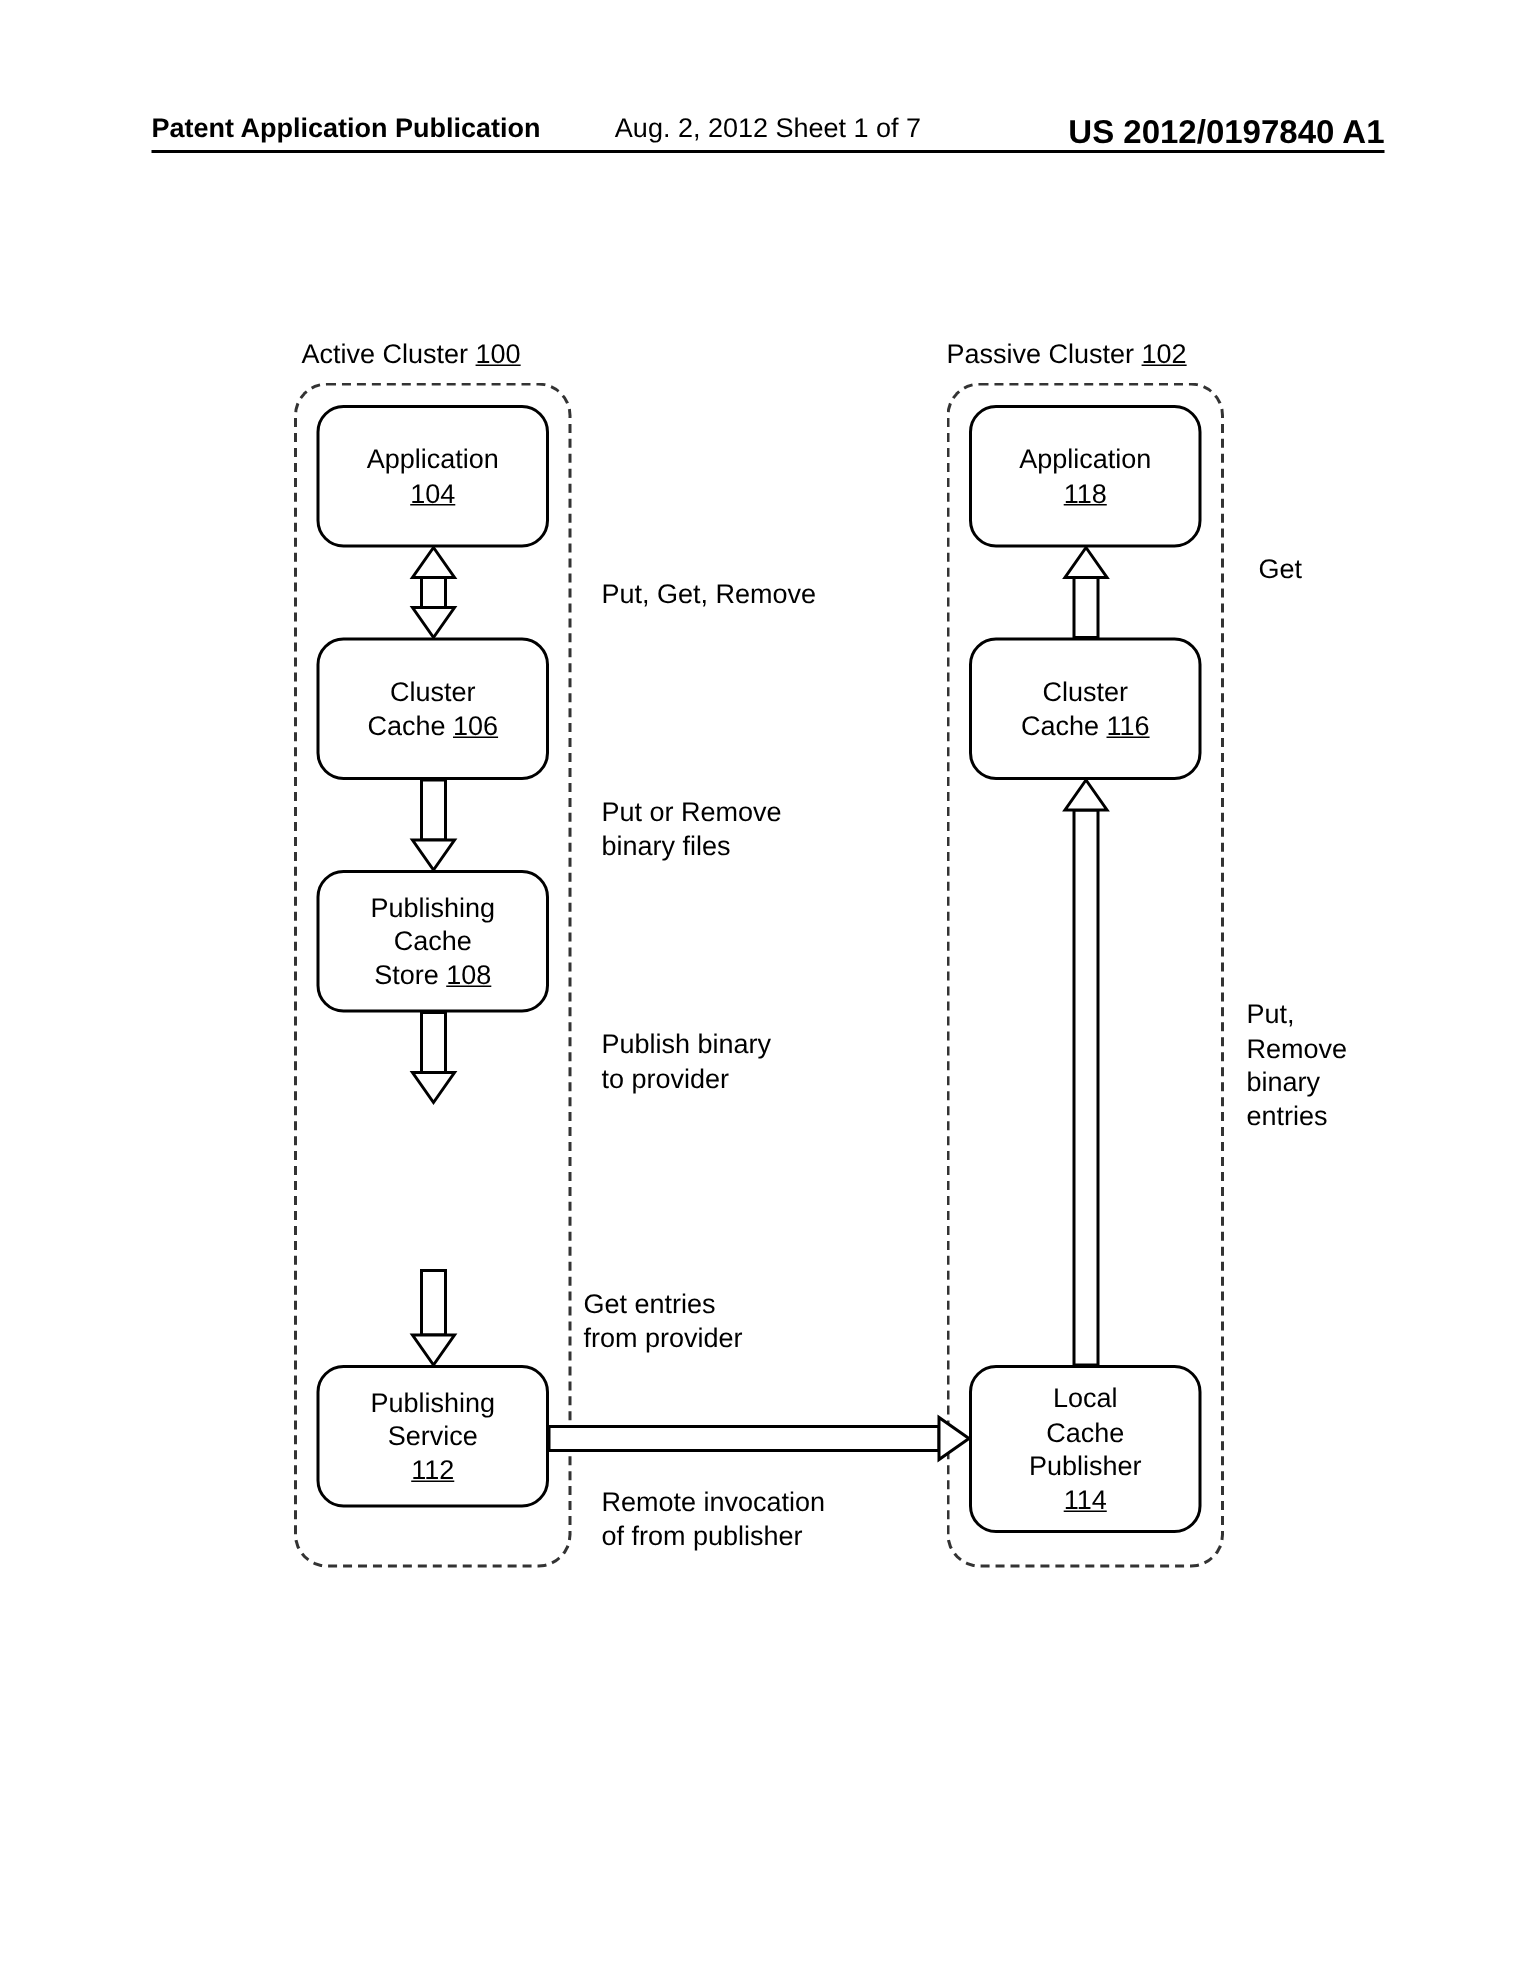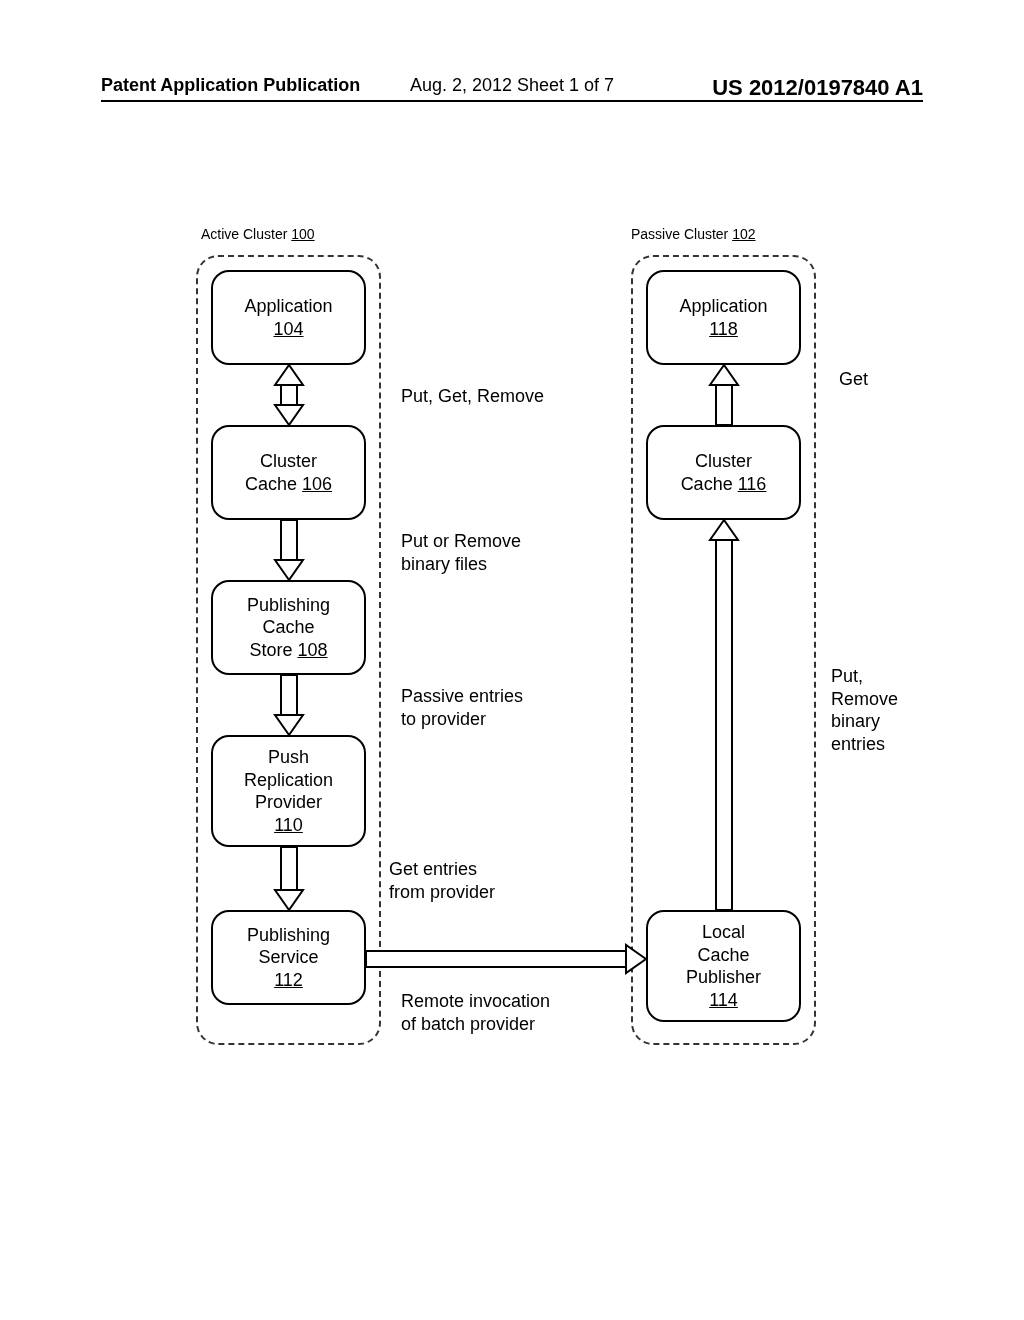--- a/index.html
+++ b/index.html
@@ -7,21 +7,21 @@
   .page { width: 1024px; height: 980px; position: relative; }
   .hr { position: absolute; left: 101px; right: 101px; top: 100px; border-top: 2px solid #000; }
   .header-left { position: absolute; left: 101px; top: 75px; font-weight: bold; font-size: 18px; }
   .header-mid { position: absolute; top: 75px; left: 0; right: 0; text-align: center; font-size: 18px; }
   .header-right { position: absolute; right: 101px; top: 75px; font-weight: bold; font-size: 22px; }
 
   .diagram { position: absolute; left: 101px; top: 140px; width: 822px; height: 980px; }
 
   .figlabel { position: absolute; bottom: -60px; left: 0; right: 0; text-align: center; font-weight: bold; font-size: 26px; letter-spacing: 1px; }
 
-  .col-title { position: absolute; font-size: 14px; }
+  .col-title { position: absolute; font-size: 18px; }
   .ref { text-decoration: underline; }
 
   .dashed-col { position: absolute; border: 2px dashed #333; border-radius: 22px; }
   .dashed-left { left: 95px; top: 115px; width: 185px; height: 790px; }
   .dashed-right { left: 530px; top: 115px; width: 185px; height: 790px; }
 
   .box { position: absolute; border: 2px solid #000; border-radius: 18px; background: #fff; font-size: 18px; text-align: center; display: flex; flex-direction: column; align-items: center; justify-content: center; padding: 6px 4px; line-height: 1.25; }
   .box .num { text-decoration: underline; }
 
   .ann { position: absolute; font-size: 18px; line-height: 1.25; }
@@ -60,26 +60,20 @@
       <div style="white-space:pre-line;"><span>Cluster
 Cache </span><span class="num">106</span></div>
     </div>
 
     <div class="box" style="left:110px; top:440px; width:155px; height:95px;">
       <div style="white-space:pre-line;"><span>Publishing
 Cache
 Store </span><span class="num">108</span></div>
     </div>
 
-    <div class="box" style="left:110px; top:595px; width:155px; height:112px;">
-      <div style="white-space:pre-line;">Push
-Replication
-Provider</div>
-      <div class="num">110</div>
-    </div>
 
     <div class="box" style="left:110px; top:770px; width:155px; height:95px;">
       <div style="white-space:pre-line;">Publishing
 Service</div>
       <div class="num">112</div>
     </div>
 
     <div class="box" style="left:545px; top:130px; width:155px; height:95px;">
       <div>Application</div>
       <div class="num">118</div>
@@ -93,26 +87,26 @@
     <div class="box" style="left:545px; top:770px; width:155px; height:112px;">
       <div style="white-space:pre-line;">Local
 Cache
 Publisher</div>
       <div class="num">114</div>
     </div>
 
     <div class="ann" style="left:300px; top:245px;">Put, Get, Remove</div>
     <div class="ann" style="left:300px; top:390px; white-space:pre-line;">Put or Remove
 binary files</div>
-    <div class="ann" style="left:300px; top:545px; white-space:pre-line;">Passive entries
+    <div class="ann" style="left:300px; top:545px; white-space:pre-line;">Publish binary
 to provider</div>
     <div class="ann" style="left:288px; top:718px; white-space:pre-line;">Get entries
 from provider</div>
     <div class="ann" style="left:300px; top:850px; white-space:pre-line;">Remote invocation
-of batch provider</div>
+of from publisher</div>
     <div class="ann" style="left:738px; top:228px;text-align:right;">Get</div>
     <div class="ann" style="left:730px; top:525px; white-space:pre-line;">Put, Remove
 binary entries</div>
 
     <svg class="arrows" viewBox="0 0 822 980">
       <defs>
         <g id="ah-down">
           <path d="M0,0 L-14,-20 L14,-20 Z" fill="#fff" stroke="#000" stroke-width="2"></path>
         </g>
         <g id="ah-up">

